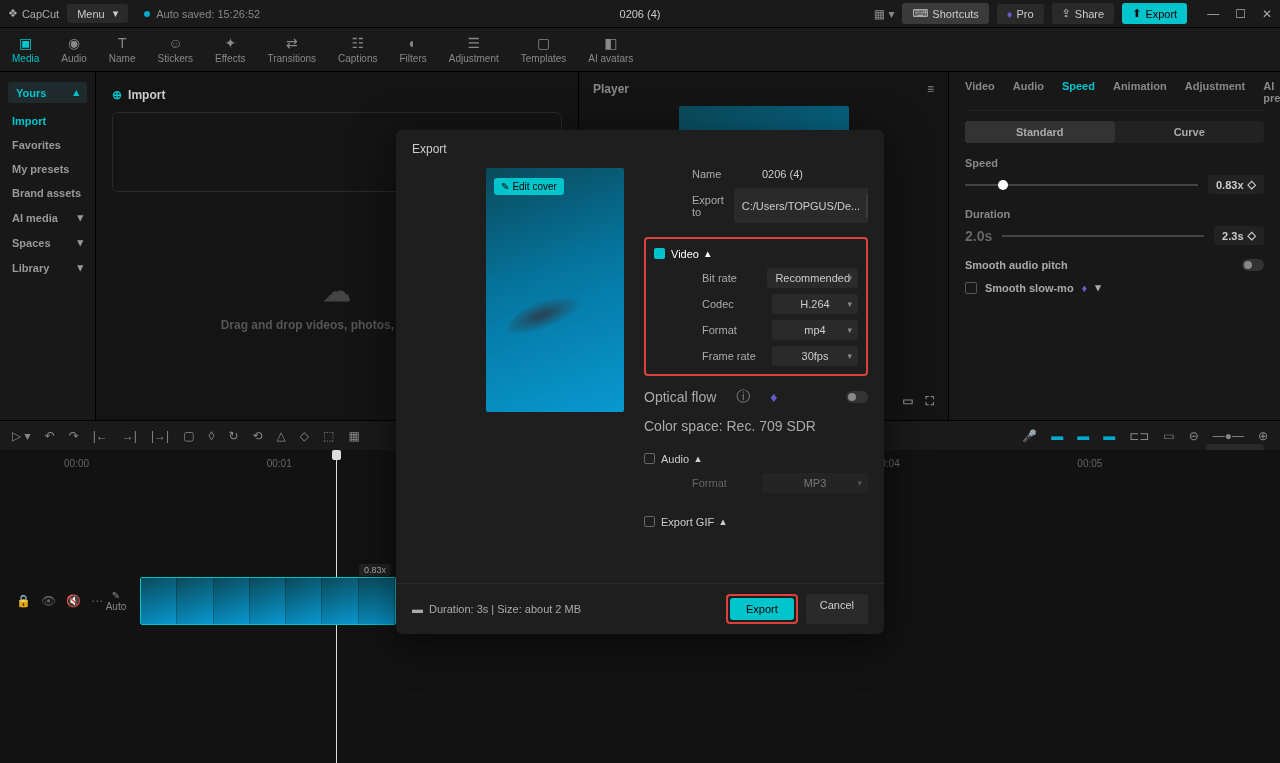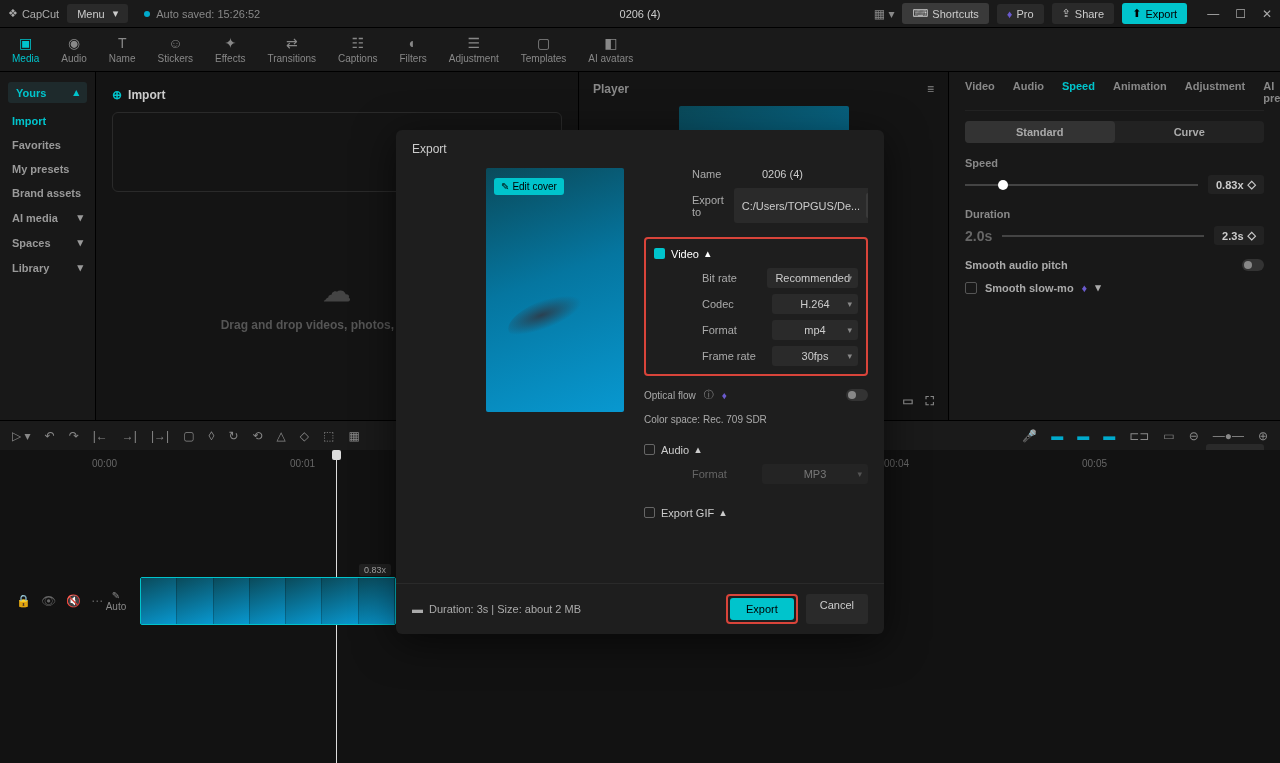--- a/index.html
+++ b/index.html
@@ -60,21 +60,21 @@
 .toggle::after { content: ''; position: absolute; width: 8px; height: 8px; background: #888; border-radius: 50%; top: 2px; left: 2px; }
 .reset-row { display: flex; justify-content: flex-end; margin-top: 150px; }
 .reset-btn { background: #2a2a2a; padding: 4px 14px; border-radius: 3px; font-size: 11px; color: #ccc; }
 
 
 .tl-toolbar { display: flex; align-items: center; height: 30px; background: #1a1a1a; border-top: 1px solid #000; padding: 0 12px; gap: 14px; color: #888; font-size: 12px; }
 .tl-toolbar .spacer { flex: 1; }
 
 
 .timeline { background: #121212; height: 314px; position: relative; }
-.ruler { height: 30px; display: flex; padding-left: 92px; }
+.ruler { height: 30px; display: flex; padding-left: 64px; }
 .ruler .tick { width: 220px; font-size: 10px; color: #666; padding-top: 8px; position: relative; }
 .playhead { position: absolute; left: 336px; top: 0; bottom: 0; width: 1px; background: #ddd; }
 .playhead::before { content: ''; position: absolute; top: 0; left: -4px; width: 9px; height: 10px; background: #ddd; border-radius: 2px; }
 .track-row { display: flex; align-items: center; height: 52px; margin-top: 95px; }
 .track-labels { width: 100px; display: flex; gap: 10px; padding-left: 16px; color: #666; }
 .cover-btn { width: 32px; text-align: center; font-size: 10px; color: #888; }
 .clip { margin-left: 8px; width: 256px; height: 48px; background: linear-gradient(90deg, #0576a0, #0898d0, #0576a0, #0898d0, #0576a0, #0898d0, #0576a0); border: 1px solid #00c4cc; border-radius: 2px; position: relative; display: flex; }
 .clip .badge { position: absolute; right: 4px; top: -14px; font-size: 9px; color: #aaa; background: #222; padding: 1px 5px; border-radius: 2px; }
 .clip-frame { flex: 1; border-right: 1px solid rgba(0,0,0,0.2); background: linear-gradient(160deg, #0a4a5a, #0898d0); }
 
@@ -90,21 +90,21 @@
 .setting-row { display: flex; align-items: center; gap: 10px; margin-left: 48px; }
 .setting-row .lbl { width: 60px; color: #aaa; font-size: 11px; }
 .setting-row .val { flex: 1; color: #ccc; }
 .path-box { flex: 1; background: #2a2a2a; padding: 5px 8px; border-radius: 3px; display: flex; align-items: center; justify-content: space-between; gap: 6px; }
 .folder-ic { background: #3a3a3a; padding: 3px 5px; border-radius: 2px; }
 .section { border: 2px solid #d9443a; border-radius: 4px; padding: 8px; margin-top: 6px; }
 .section-head { display: flex; align-items: center; gap: 6px; margin-bottom: 8px; color: #fff; font-size: 11px; }
 .section-head .chk { width: 11px; height: 11px; background: #00c4cc; border-radius: 2px; }
 .dd { flex: 1; background: #2a2a2a; padding: 4px 8px; border-radius: 3px; display: flex; justify-content: center; align-items: center; color: #ccc; position: relative; }
 .dd::after { content: '▾'; position: absolute; right: 6px; font-size: 9px; color: #888; }
-.plain-row { display: flex; align-items: center; gap: 8px; color: #aaa; font-size: 10px; margin-top: 4px; }
+.plain-row { display: flex; align-items: center; gap: 20px; color: #aaa; font-size: 14px; margin-top: 4px; }
 .plain-row .question { color: #888; }
 .sec-head2 { display: flex; align-items: center; gap: 6px; color: #ccc; margin-top: 10px; }
 .sec-head2 .chk2 { width: 11px; height: 11px; border: 1px solid #666; border-radius: 2px; }
 .modal-foot { display: flex; align-items: center; justify-content: space-between; padding: 10px 16px; border-top: 1px solid #2a2a2a; }
 .duration-info { font-size: 11px; color: #aaa; display: flex; align-items: center; gap: 6px; }
 .foot-btns { display: flex; gap: 8px; }
 .export-hl { border: 2px solid #d9443a; border-radius: 4px; padding: 2px; }
 .btn-export { background: #00c4cc; color: #000; padding: 5px 16px; border-radius: 3px; font-size: 11px; }
 .btn-cancel { background: #2a2a2a; color: #ccc; padding: 5px 14px; border-radius: 3px; font-size: 11px; }
 </style>

